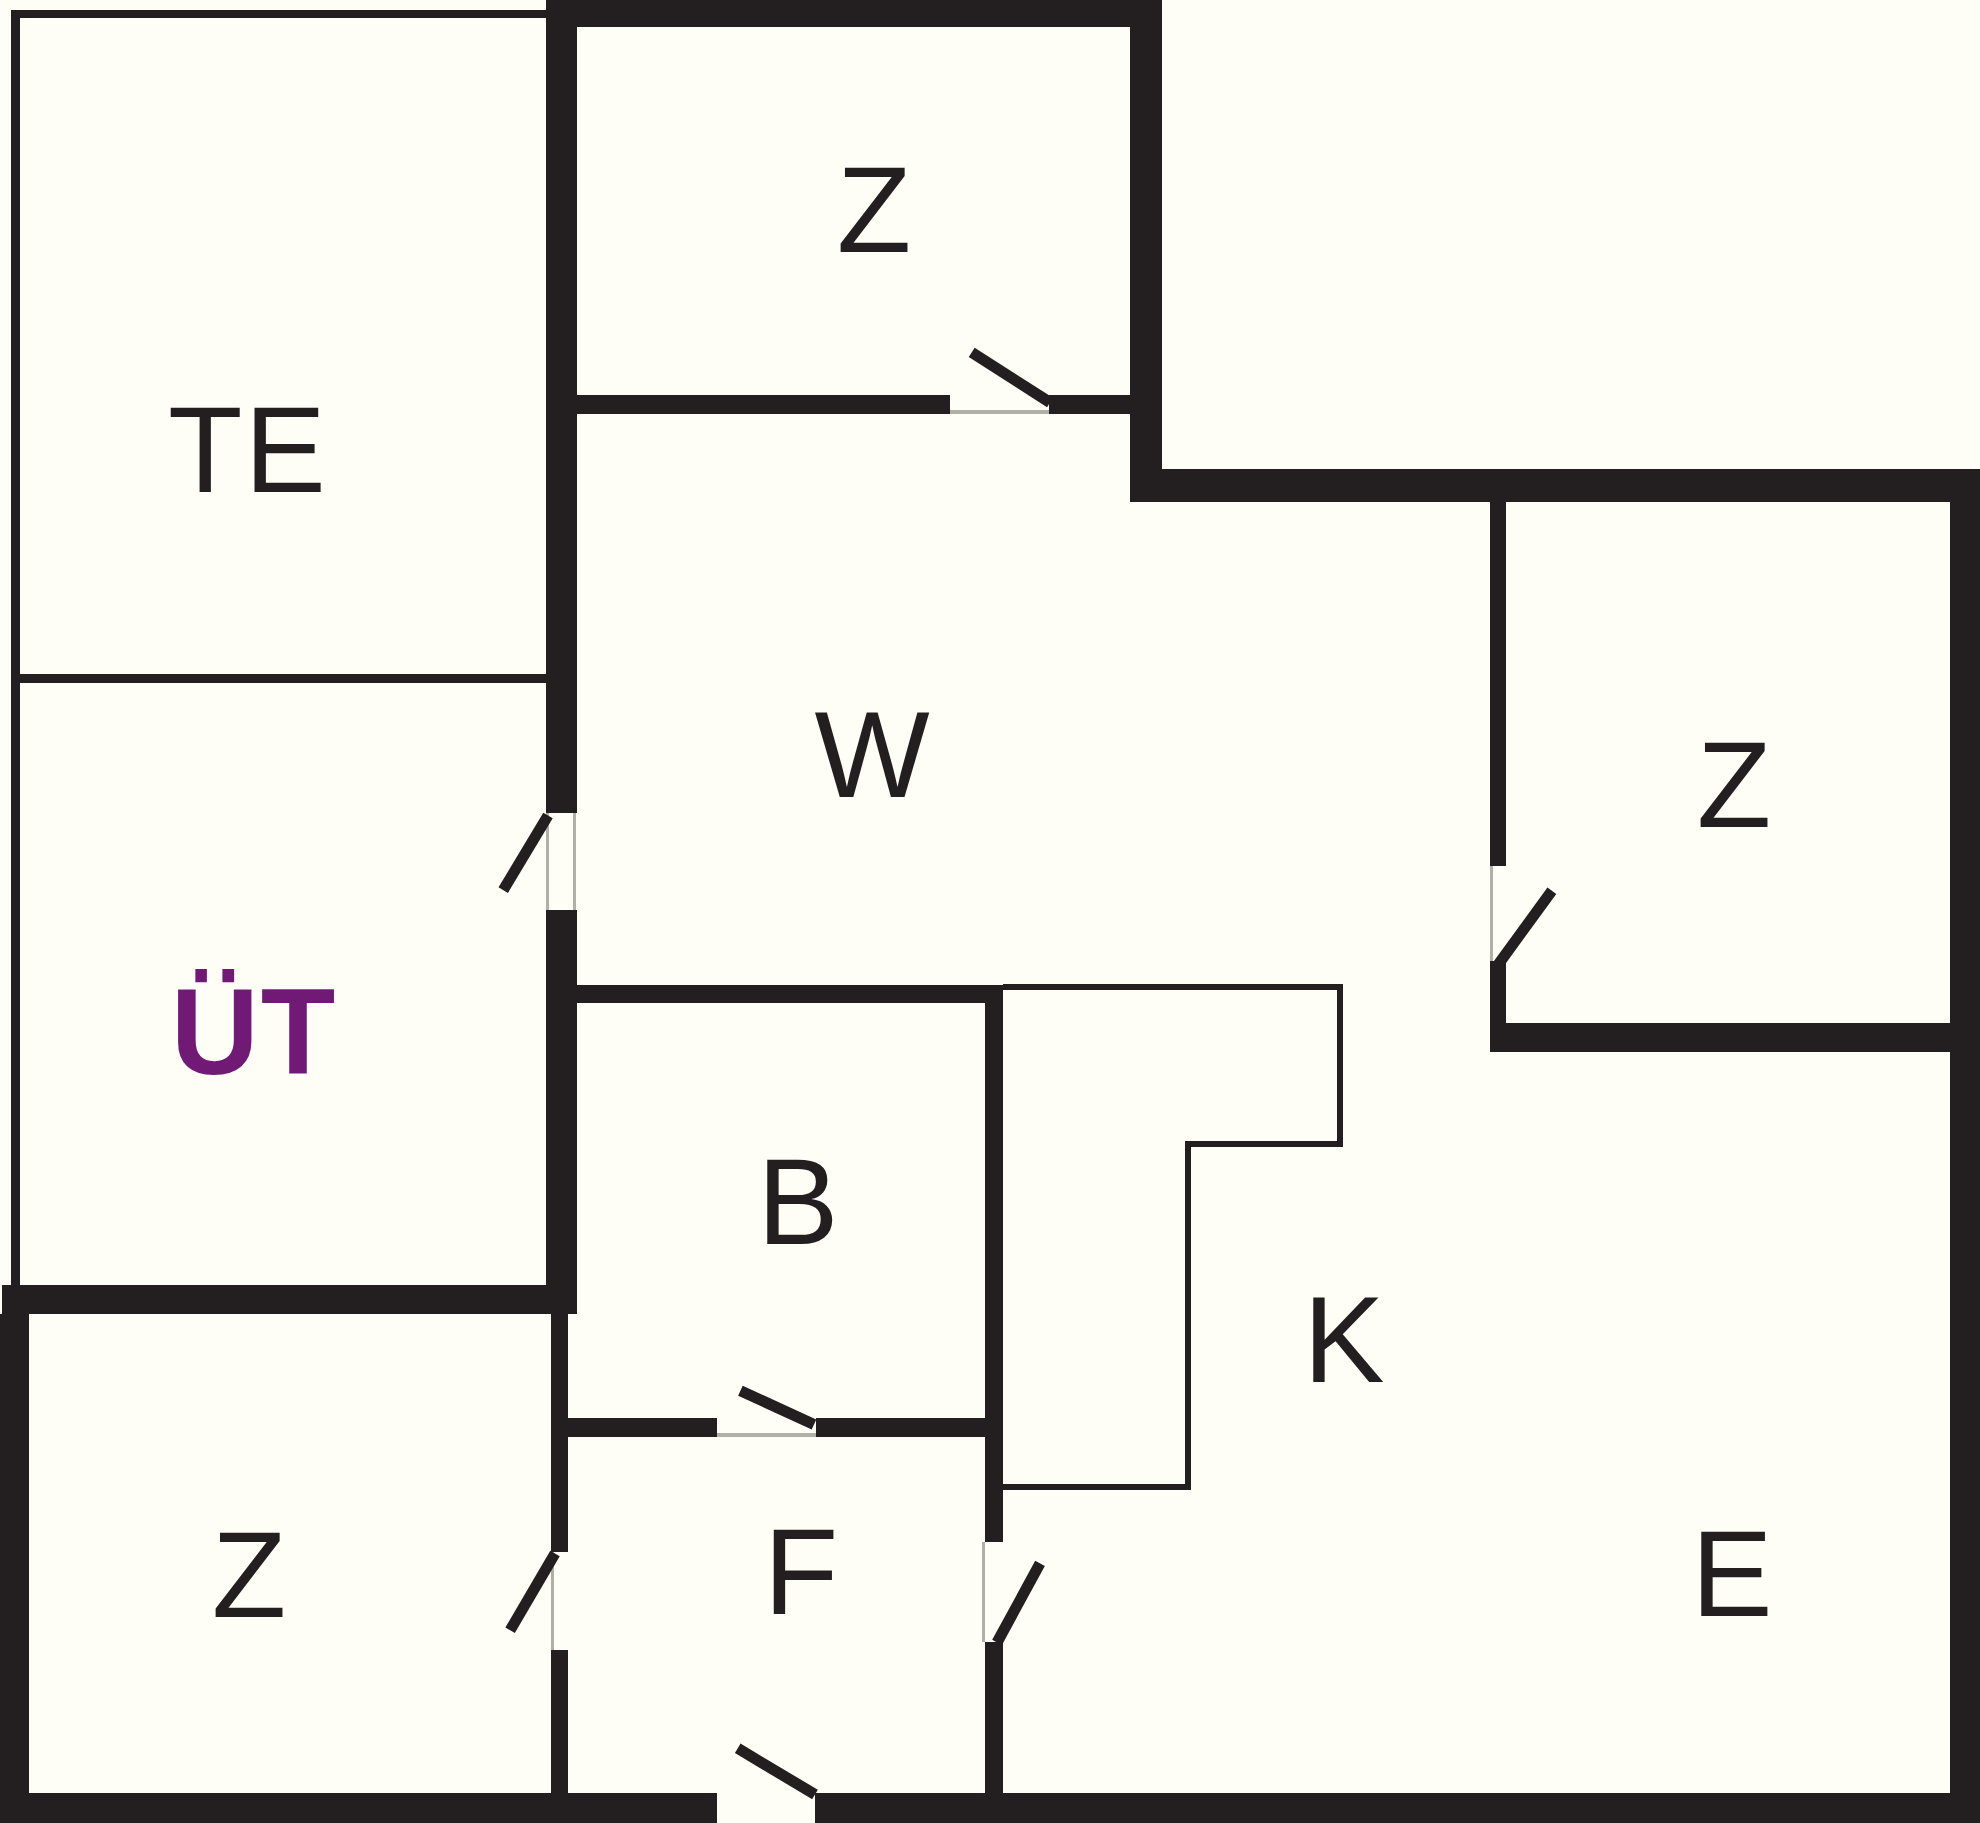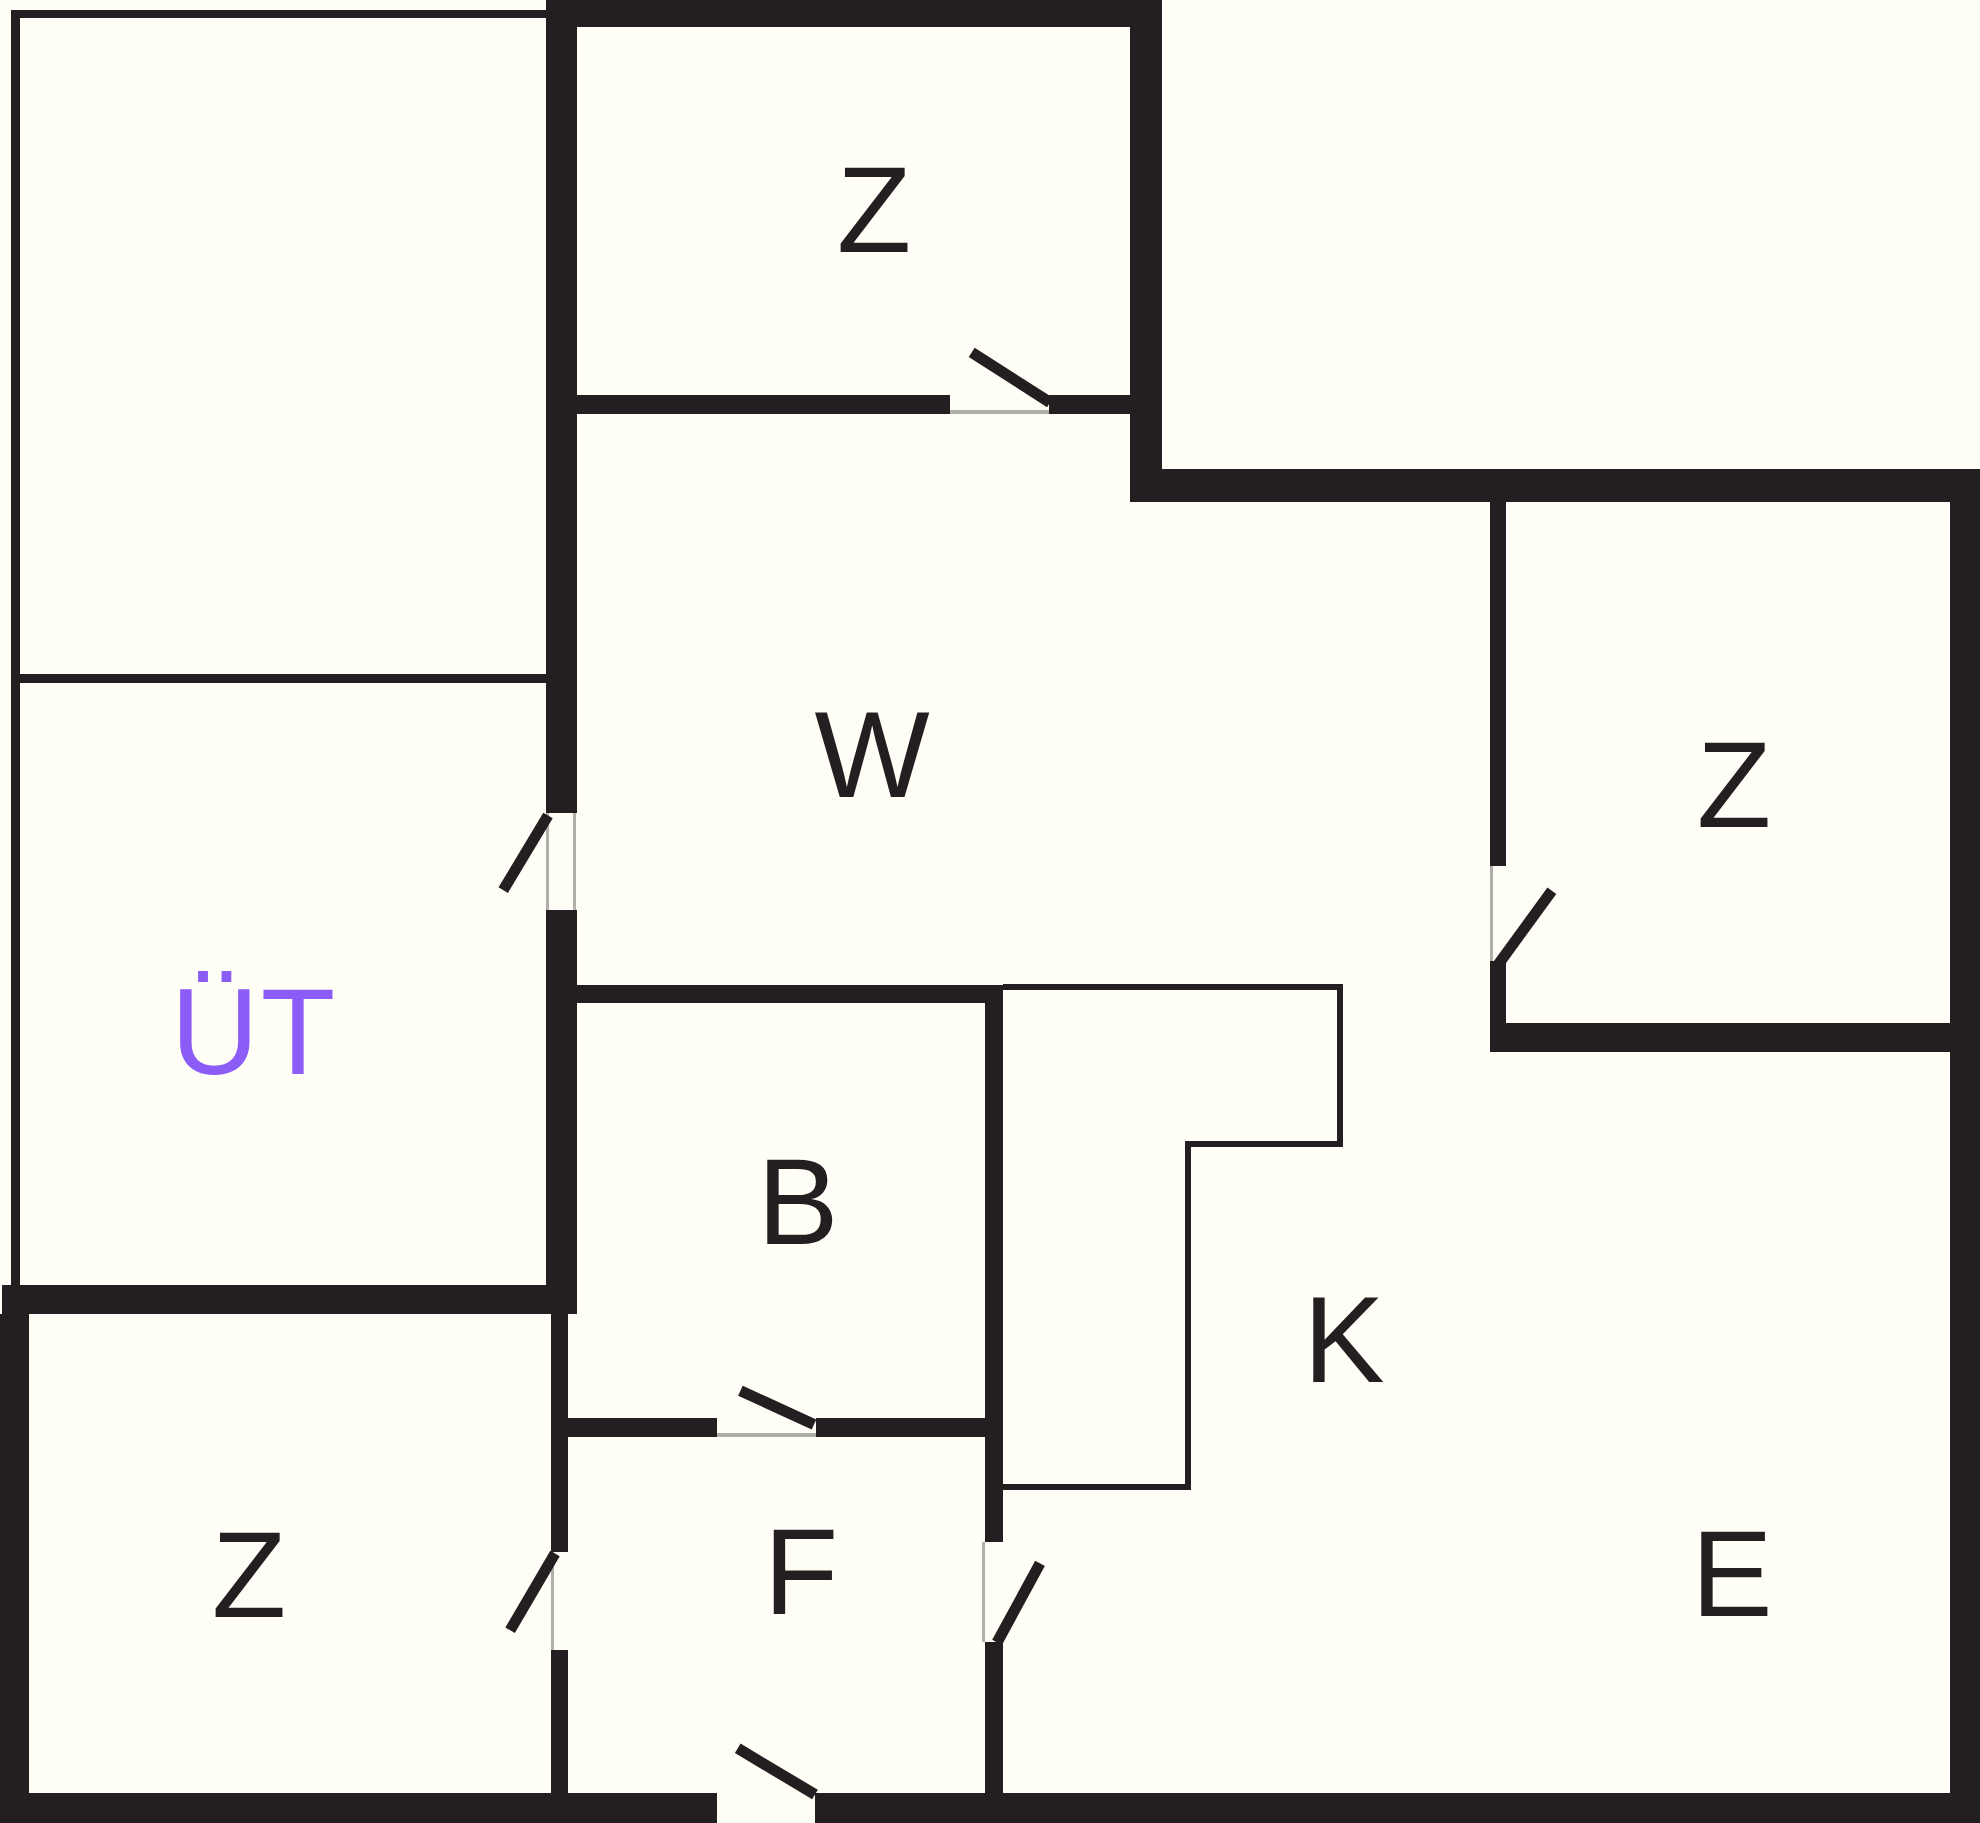--- a/index.html
+++ b/index.html
@@ -69,22 +69,23 @@
     <div class="gap-edge" style="left: 717px; top: 1433px; width: 99px; height: 4px; background: rgb(176, 176, 168);"></div>
     <div class="gap-edge" style="left: 551px; top: 1552px; width: 3px; height: 98px; background: rgb(176, 176, 168);"></div>
     <div class="gap-edge" style="left: 982px; top: 1542px; width: 3px; height: 100px; background: rgb(176, 176, 168);"></div>
     <div class="door-swing" style="left: 1050px; top: 396.5px; width: 92.6499px; height: 11px; background: rgb(35, 31, 32); transform: rotate(-147.339deg);"></div>
     <div class="door-swing" style="left: 548px; top: 809.5px; width: 87.4643px; height: 11px; background: rgb(35, 31, 32); transform: rotate(120.964deg);"></div>
     <div class="door-swing" style="left: 1496px; top: 961.5px; width: 95.2103px; height: 11px; background: rgb(35, 31, 32); transform: rotate(-53.9726deg);"></div>
     <div class="door-swing" style="left: 814px; top: 1418.5px; width: 81.4371px; height: 11px; background: rgb(35, 31, 32); transform: rotate(-155.323deg);"></div>
     <div class="door-swing" style="left: 555px; top: 1547.5px; width: 89.1852px; height: 11px; background: rgb(35, 31, 32); transform: rotate(120.303deg);"></div>
     <div class="door-swing" style="left: 997px; top: 1636.5px; width: 89.9444px; height: 11px; background: rgb(35, 31, 32); transform: rotate(-61.4404deg);"></div>
     <div class="door-swing" style="left: 815px; top: 1788.5px; width: 89.6939px; height: 11px; background: rgb(35, 31, 32); transform: rotate(-149.146deg);"></div>
+    <span class="room-label" style="left: 248px; top: 450px; color: rgb(35, 31, 32);">TE</span>
     <span class="room-label" style="left: 875px; top: 210px; color: rgb(35, 31, 32);">Z</span>
     <span class="room-label" style="left: 873px; top: 755px; color: rgb(35, 31, 32);">W</span>
     <span class="room-label" style="left: 1735px; top: 785px; color: rgb(35, 31, 32);">Z</span>
-    <span class="room-label" style="left: 254px; top: 1032px; color: #8b5cf6;">ÜT</span>
+    <span class="room-label" style="left: 254px; top: 1032px; color: #701a75; font-weight: bold;">ÜT</span>
     <span class="room-label" style="left: 799px; top: 1202px; color: rgb(35, 31, 32);">B</span>
     <span class="room-label" style="left: 1345px; top: 1340px; color: rgb(35, 31, 32);">K</span>
     <span class="room-label" style="left: 250px; top: 1575px; color: rgb(35, 31, 32);">Z</span>
     <span class="room-label" style="left: 802px; top: 1572px; color: rgb(35, 31, 32);">F</span>
     <span class="room-label" style="left: 1733px; top: 1574px; color: rgb(35, 31, 32);">E</span>
   </div>
 
 </body></html>

